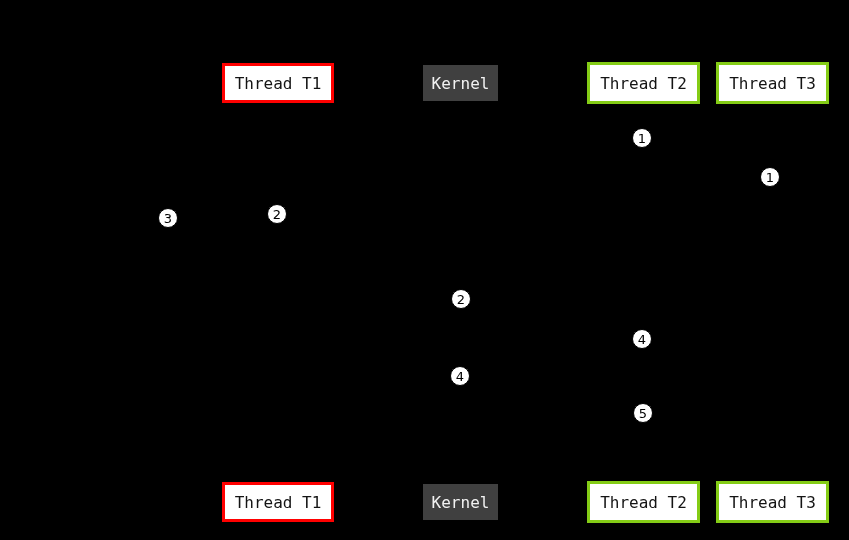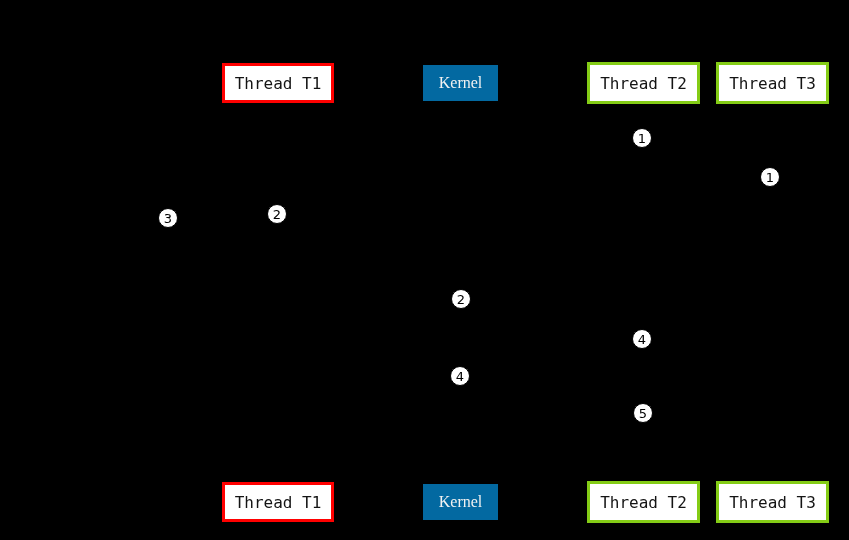--- a/index.html
+++ b/index.html
@@ -17,21 +17,21 @@
     background: #ffffff;
     color: #141414;
     display: flex;
     align-items: center;
     justify-content: center;
     font-size: 16px;
     white-space: nowrap;
   }
   .box.red-outline  { border: 3px solid #ff0000; }
   .box.blue-outline { border: 3px solid #84cc16; }
-  .box.blue-solid   { background: #0369a1; color: #f2f2f2; border: none; font-family: Liberation Serif, serif; }
+  .box.blue-solid   { background: #404040; color: #f2f2f2; border: none; }
   .marker {
     position: absolute;
     box-sizing: border-box;
     width: 20px;
     height: 20px;
     border-radius: 50%;
     background: #ffffff;
     border: 1px solid #000000;
     color: #000000;
     transform: translate(-50%, -50%);

